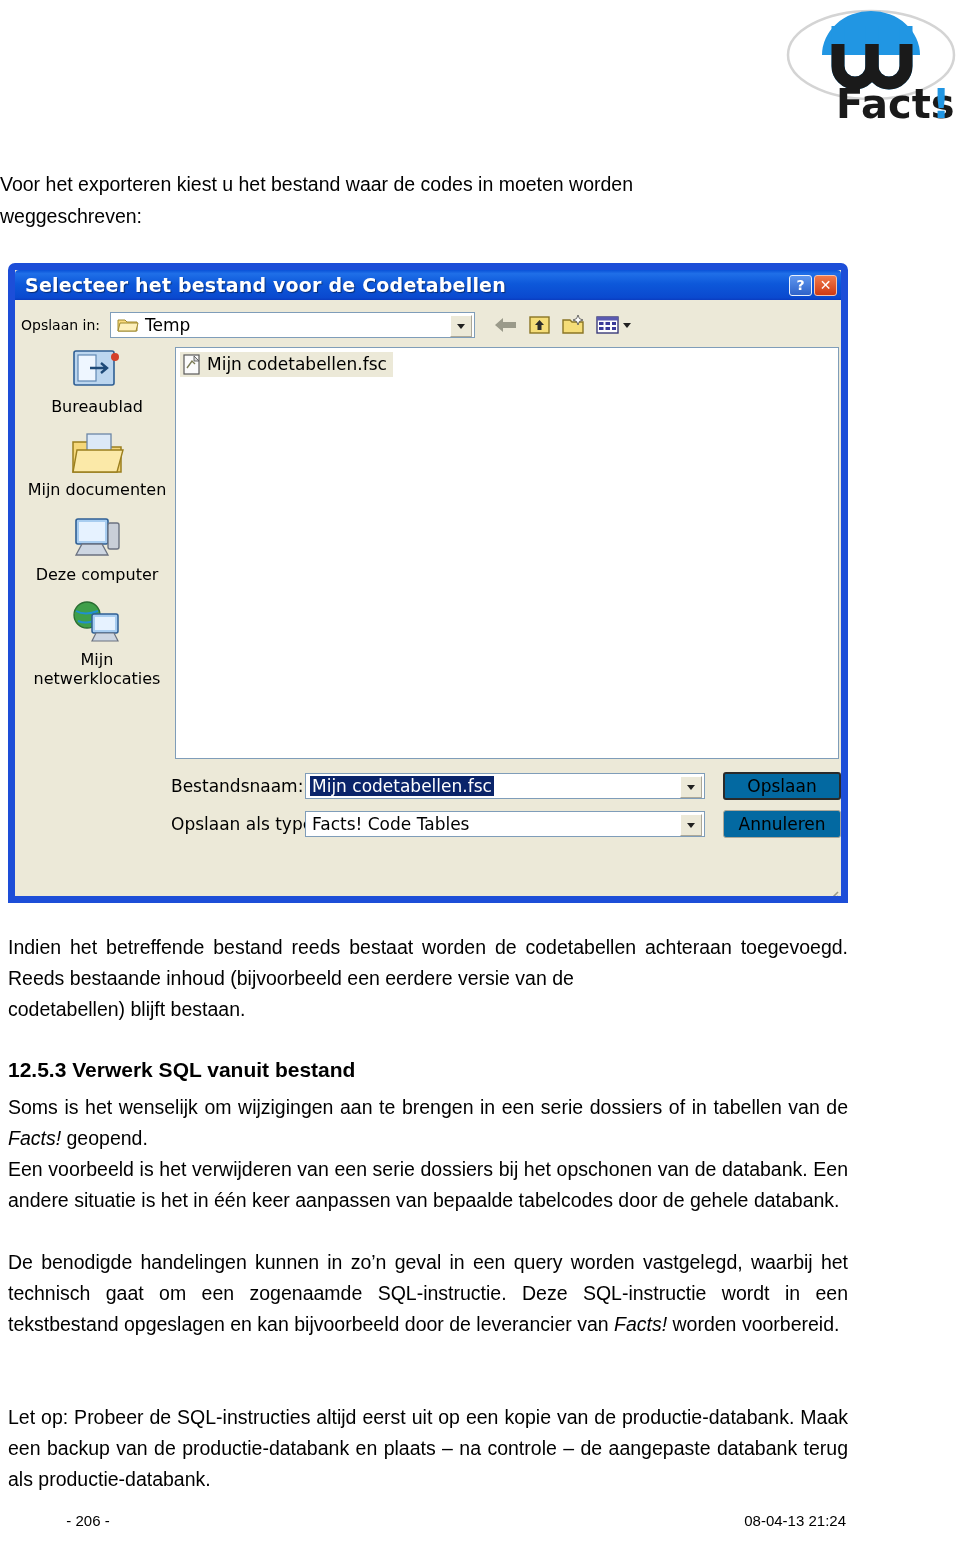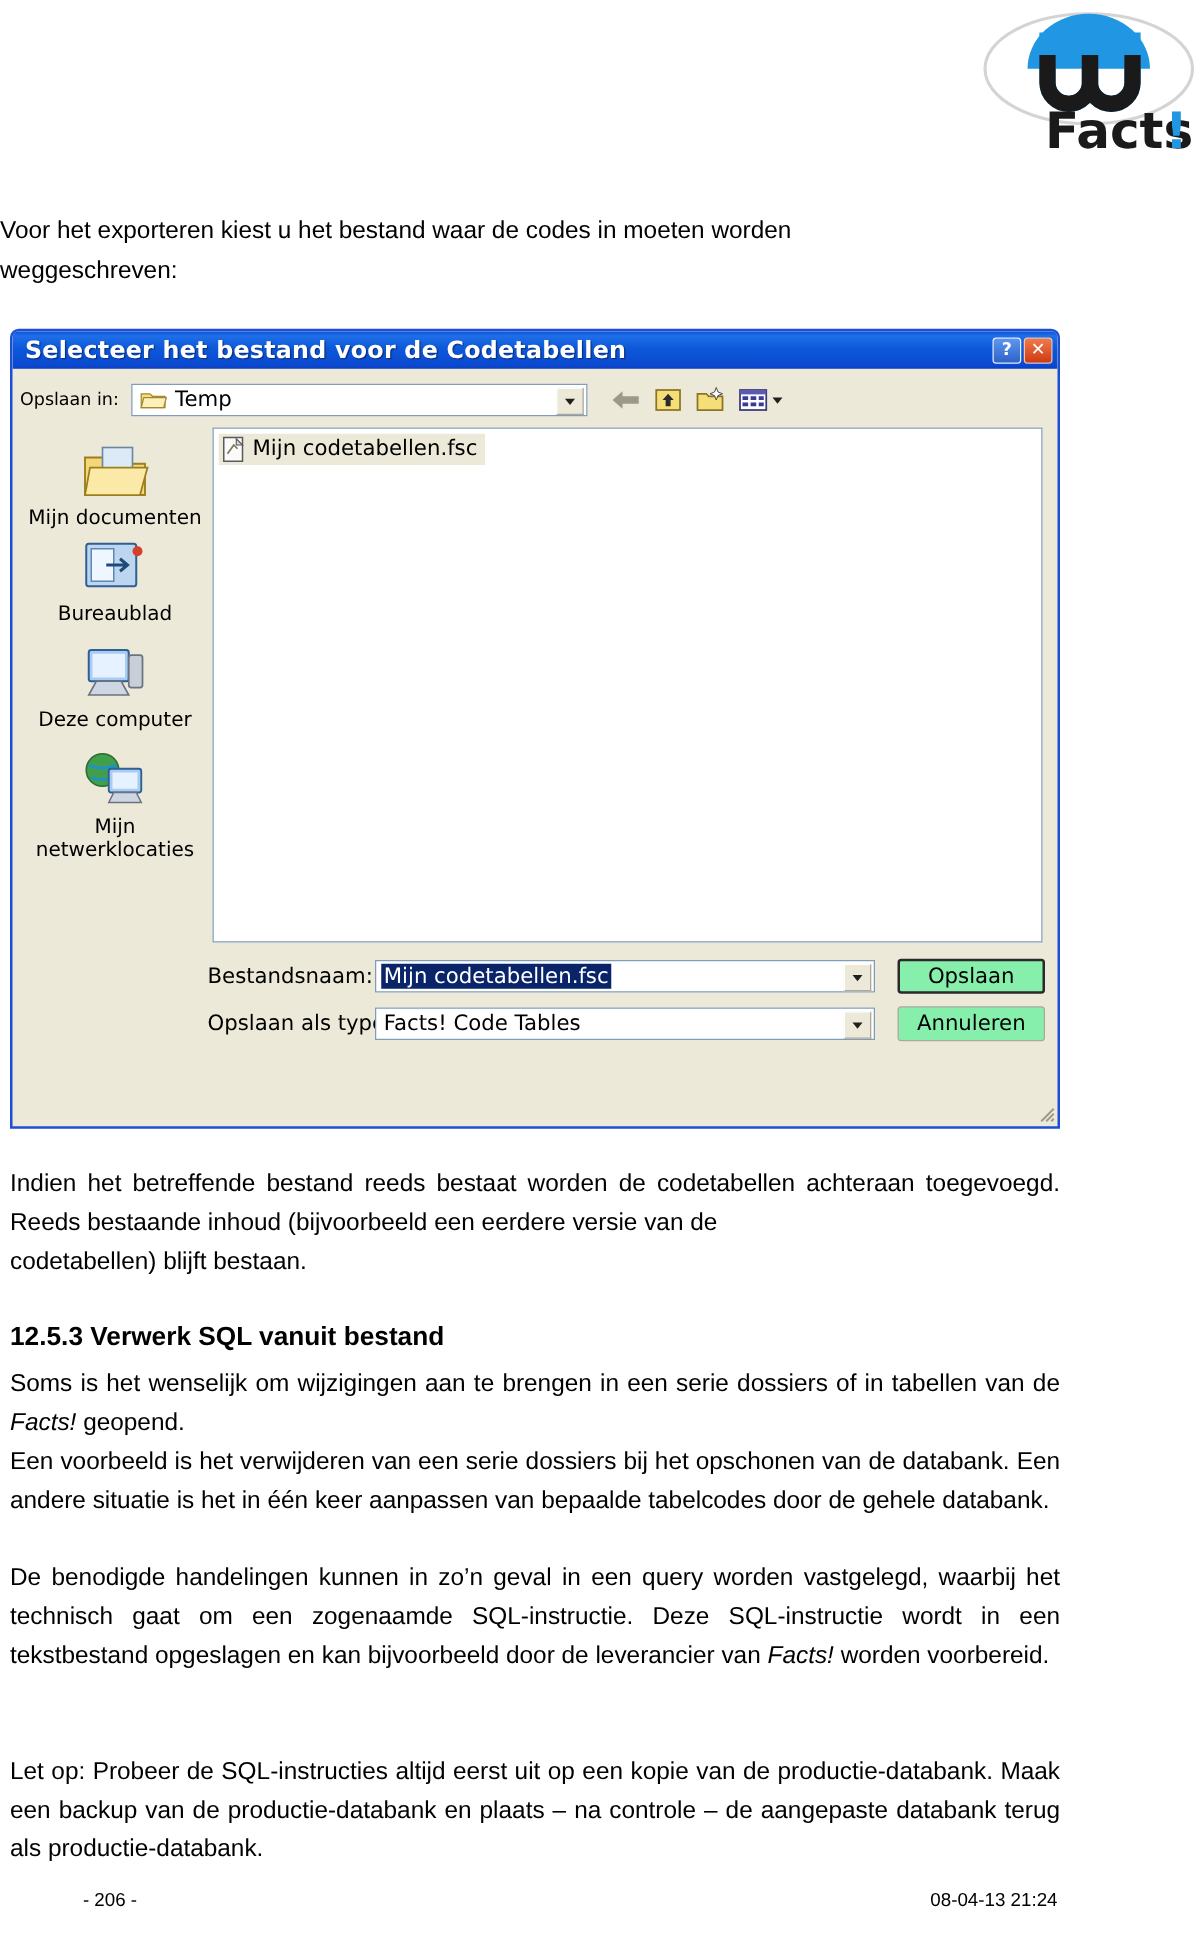--- a/index.html
+++ b/index.html
@@ -39,21 +39,21 @@
   .intro .lastline { text-align: left; }
 
   
   #dialog {
     position: absolute;
     left: 8px;
     top: 263px;
     width: 840px;
     height: 640px;
     background: #ece9d8;
-    border: 2px solid #1d4ed8;
+    border: 7px solid #1d4ed8;
     border-radius: 7px 7px 0 0;
     box-sizing: border-box;
     font-family: "DejaVu Sans", sans-serif;
     overflow: hidden;
   }
   .titlebar {
     height: 30px;
     background: linear-gradient(to bottom,#0a52d8 0%,#1f6fe8 12%,#0d58da 46%,#0a49cf 92%,#0a3cc0 100%);
     display: flex;
     align-items: center;
@@ -182,21 +182,21 @@
   .frow .combo { width: 400px; }
   .frow .combo.sel .val {
     background: #0a246a;
     color: #ffffff;
     padding: 0 2px 0 2px;
     margin-left: 4px;
   }
   .dbtn {
     margin-left: 18px;
     width: 118px; height: 28px;
-    background: #86efac;
+    background: #0369a1;
     border: 1px solid #aca899;
     border-radius: 3px;
     font-size: 17px;
     font-family: "DejaVu Sans", sans-serif;
     color: #000000;
     display: flex; align-items: center; justify-content: center;
     box-sizing: border-box;
   }
   .dbtn.default { border: 2px solid #2a2a2a; font-weight: normal; }
   .grip {
@@ -311,37 +311,37 @@
             </g>
           </svg>
           <span class="caret"></span>
         </span>
       </div>
     </div>
 
     <div id="placesbar">
 
 
-      <div class="place" style="margin-top:14px">
-        <svg width="60" height="48" viewBox="0 0 60 48">
-          <path d="M6 12 L24 12 L28 17 L54 17 L54 42 L6 42 Z" fill="#f5d77a" stroke="#9b7f1e" stroke-width="1.5"></path>
-          <rect x="20" y="4" width="24" height="22" fill="#dce9f7" stroke="#6b86a6" stroke-width="1.3"></rect>
-          <path d="M10 20 L56 20 L50 42 L6 42 Z" fill="#fbe9a8" stroke="#9b7f1e" stroke-width="1.4"></path>
-        </svg>
-        <div class="plabel">Mijn documenten</div>
-      </div>
-
       <div class="place">
         <svg width="58" height="50" viewBox="0 0 58 50">
           <rect x="6" y="6" width="40" height="34" rx="2" fill="#bcd6ef" stroke="#2f5f94" stroke-width="1.6"></rect>
           <rect x="10" y="10" width="18" height="26" fill="#eef6ff" stroke="#5f87b2" stroke-width="1.2"></rect>
           <path d="M22 23 L38 23 M33 18 L39 23 L33 28" stroke="#1e4a78" stroke-width="2.4" fill="none"></path>
           <circle cx="47" cy="12" r="4" fill="#d4402a"></circle>
         </svg>
         <div class="plabel">Bureaublad</div>
+      </div>
+
+      <div class="place" style="margin-top:14px">
+        <svg width="60" height="48" viewBox="0 0 60 48">
+          <path d="M6 12 L24 12 L28 17 L54 17 L54 42 L6 42 Z" fill="#f5d77a" stroke="#9b7f1e" stroke-width="1.5"></path>
+          <rect x="20" y="4" width="24" height="22" fill="#dce9f7" stroke="#6b86a6" stroke-width="1.3"></rect>
+          <path d="M10 20 L56 20 L50 42 L6 42 Z" fill="#fbe9a8" stroke="#9b7f1e" stroke-width="1.4"></path>
+        </svg>
+        <div class="plabel">Mijn documenten</div>
       </div>
 
       <div class="place" style="margin-top:14px">
         <svg width="58" height="50" viewBox="0 0 58 50">
           <rect x="8" y="6" width="32" height="25" rx="2" fill="#a8cdf0" stroke="#2f5f94" stroke-width="1.6"></rect>
           <rect x="11" y="9" width="26" height="19" fill="#e6f2ff"></rect>
           <rect x="40" y="10" width="11" height="26" rx="2" fill="#c9cfd8" stroke="#6b7280" stroke-width="1.4"></rect>
           <path d="M14 31 L34 31 L40 42 L8 42 Z" fill="#cdd6e2" stroke="#6b7280" stroke-width="1.3"></path>
         </svg>
         <div class="plabel">Deze computer</div>

